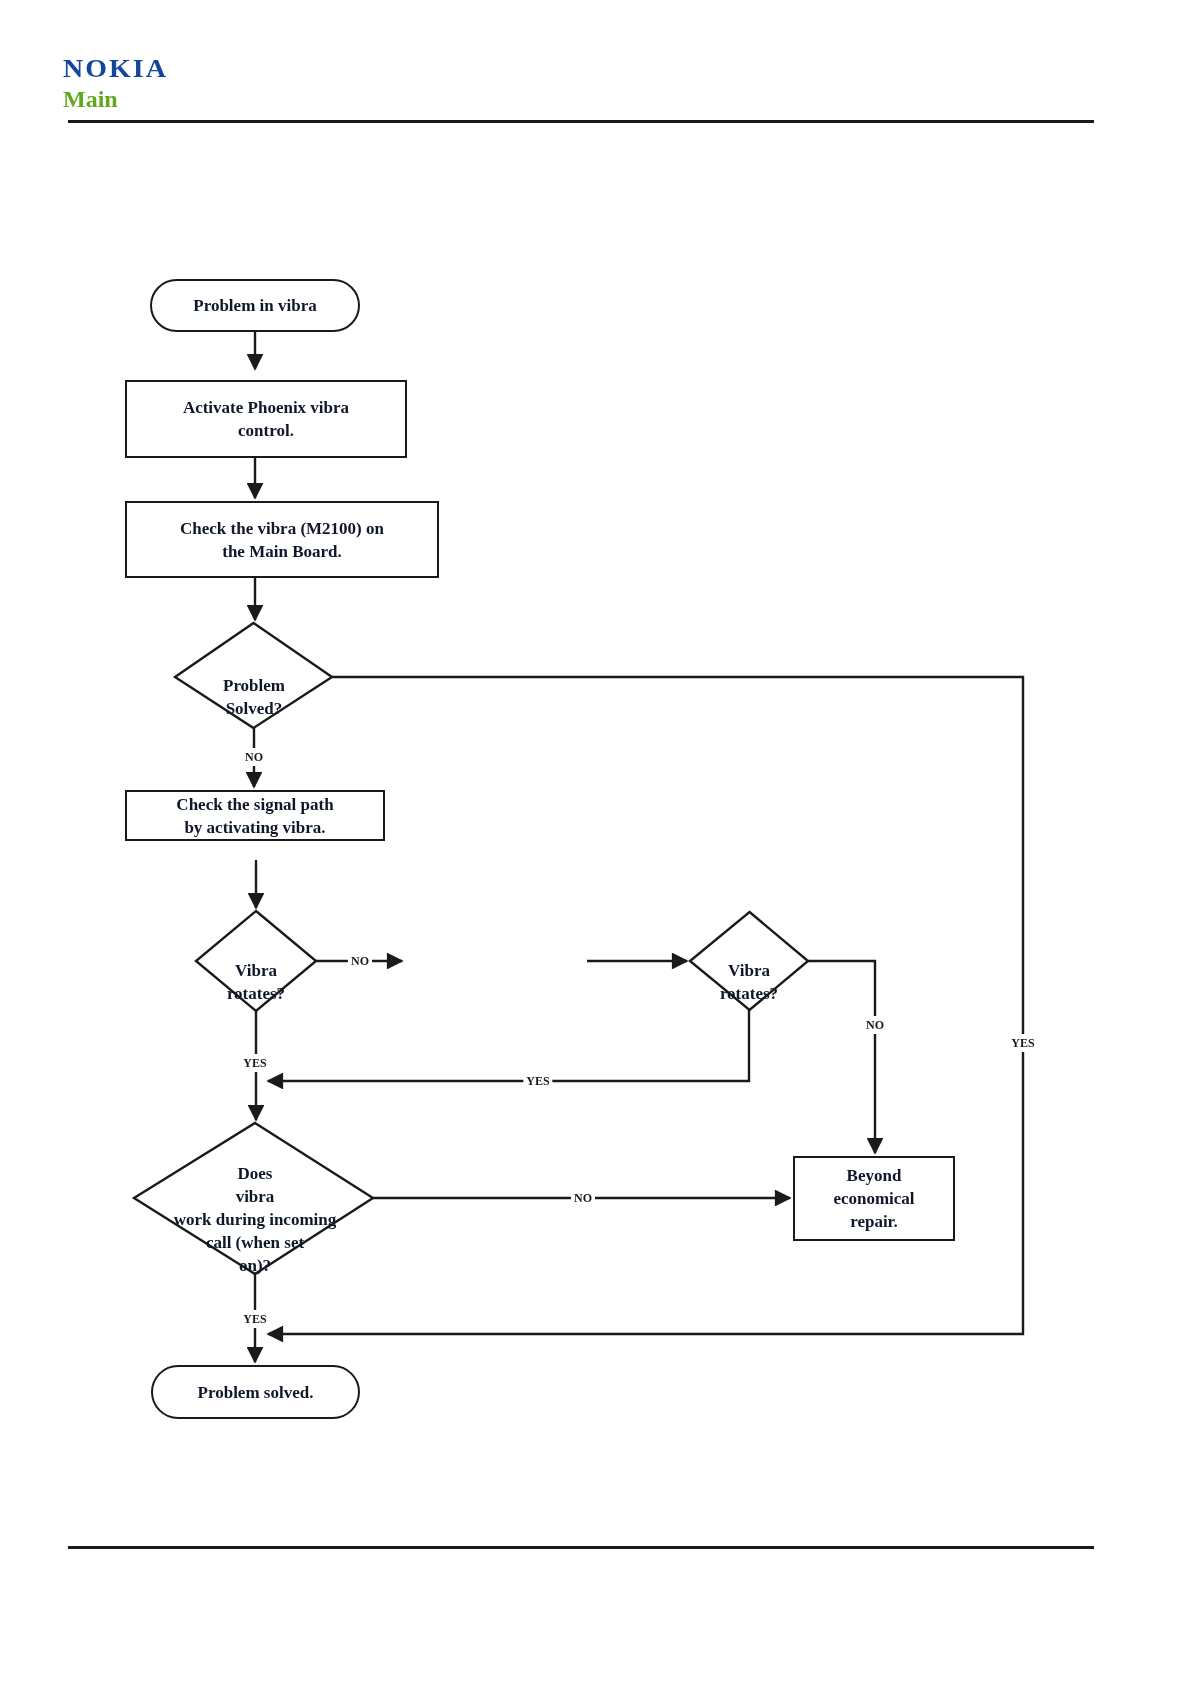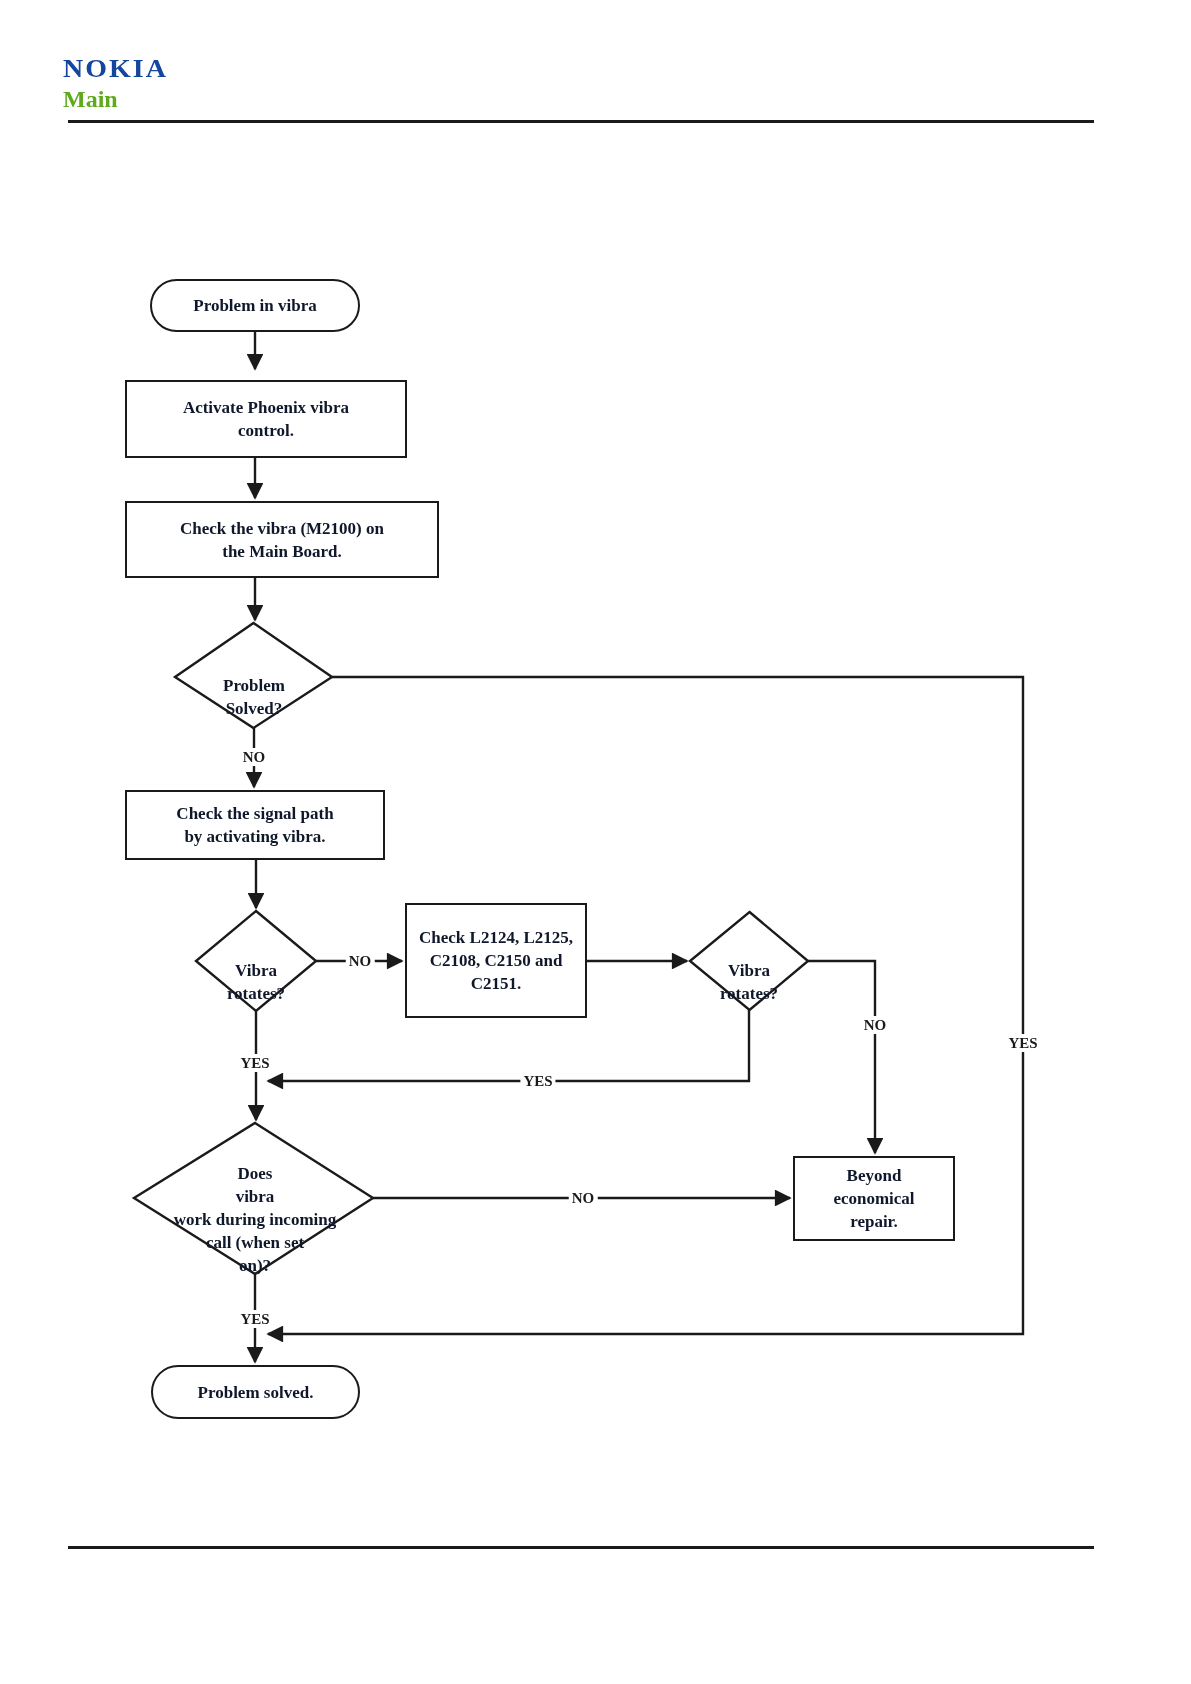--- a/index.html
+++ b/index.html
@@ -29,21 +29,21 @@
     background:#ffffff;display:flex;align-items:center;justify-content:center;
   }
   .terminator{border-radius:28px;}
   .node-label,.diamond-label{
     font-weight:700;font-size:17px;line-height:23px;text-align:center;
     white-space:pre-line;color:#0f172a;
   }
   .diamond-label{position:absolute;transform:translate(-50%,-50%);margin-top:21px;}
   .edge-label{
     position:absolute;transform:translate(-50%,-50%);
-    font-weight:700;font-size:15px;line-height:16px;color:#1a1a1a;
+    font-weight:700;font-size:12px;line-height:16px;color:#1a1a1a;
     background:#ffffff;padding:1px 3px;
   }
 </style>
 </head>
 <body>
 
 <div id="page">
 
   <div class="logo">
     <span class="logo-primary">NOKIA</span>
@@ -85,30 +85,25 @@
   <div class="node" style="left:125px;top:380px;width:282px;height:78px;">
     <div class="node-label">Activate Phoenix vibra
 control.</div>
   </div>
 
   <div class="node" style="left:125px;top:501px;width:314px;height:77px;">
     <div class="node-label">Check the vibra (M2100) on
 the Main Board.</div>
   </div>
 
-  <div class="node" style="left:125px;top:790px;width:260px;height:70px;">
+  <div class="node" style="left:125px;top:790px;width:260px;height:51px;">
     <div class="node-label">Check the signal path
 by activating vibra.</div>
   </div>
 
-  <div class="node" style="left:405px;top:903px;width:182px;height:115px;">
-    <div class="node-label">Check L2124, L2125,
-C2108, C2150 and
-C2151.</div>
-  </div>
 
   <div class="node" style="left:793px;top:1156px;width:162px;height:85px;">
     <div class="node-label">Beyond
 economical
 repair.</div>
   </div>
 
   <div class="node terminator" style="left:151px;top:1365px;width:209px;height:54px;">
     <div class="node-label">Problem solved.</div>
   </div>

